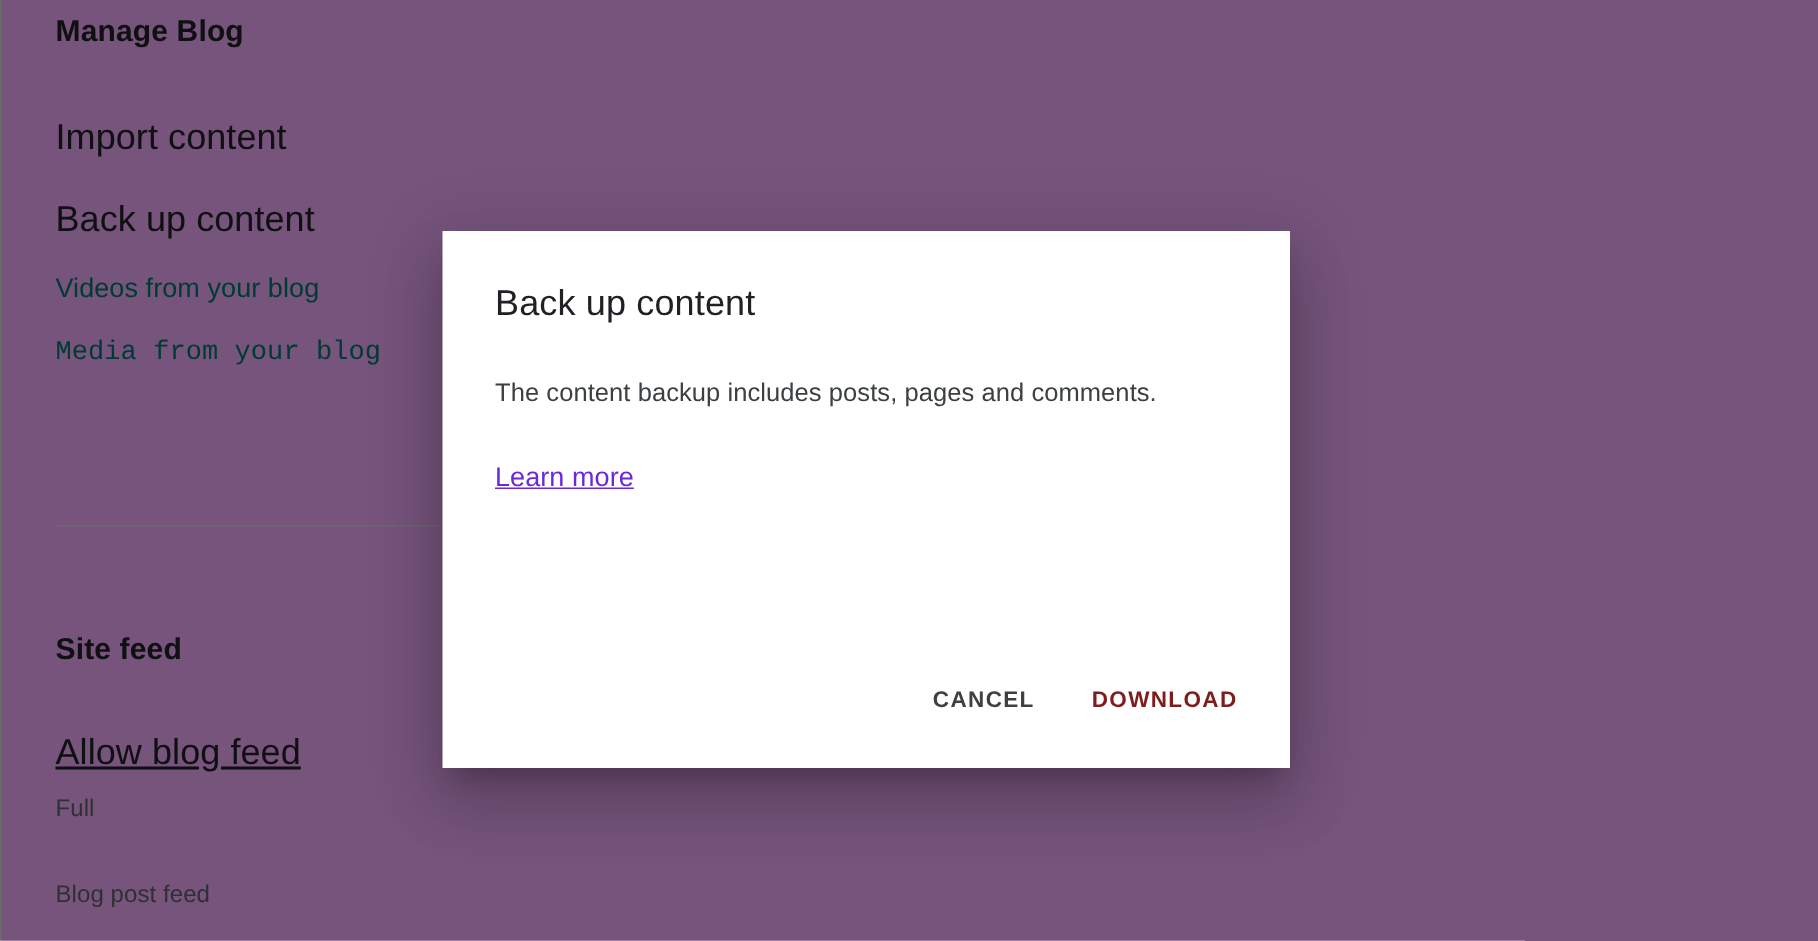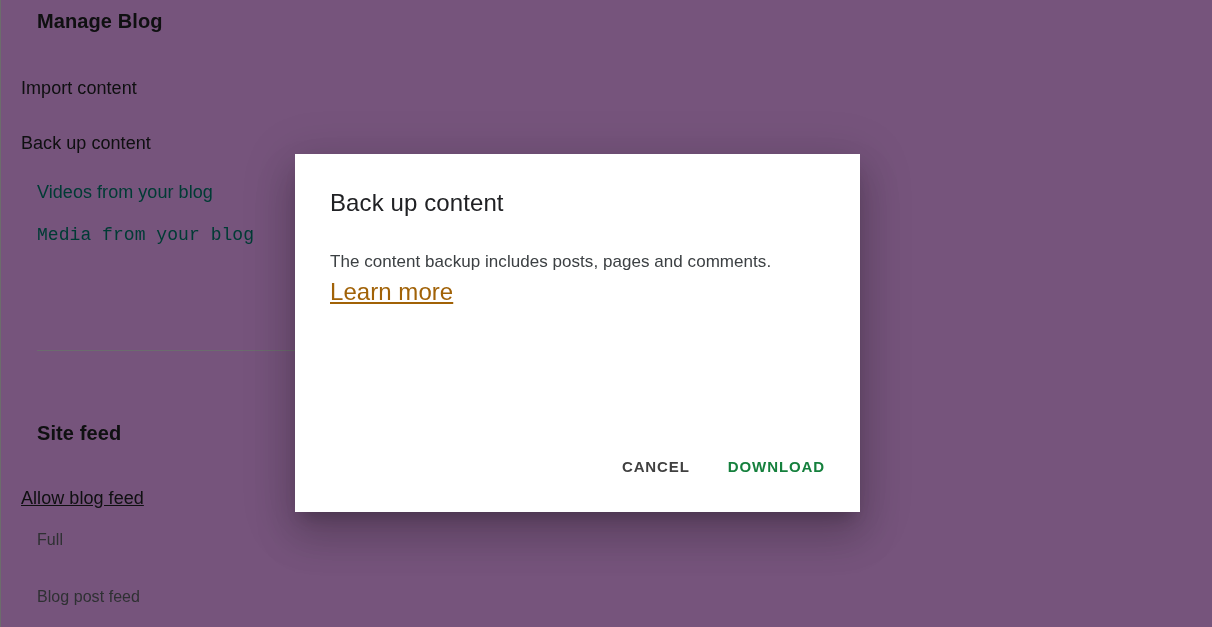--- a/index.html
+++ b/index.html
@@ -35,22 +35,22 @@
     position: absolute;
     left: 36px;
     font-size: 20px;
     font-weight: bold;
     color: #202124;
     letter-spacing: 0.1px;
     white-space: nowrap;
   }
   .row-primary {
     position: absolute;
-    left: 20px;
-    font-size: 18px;
+    left: 36px;
+    font-size: 24px;
     color: #202124;
     white-space: nowrap;
     letter-spacing: 0.05px;
   }
   .row-link {
     position: absolute;
     left: 36px;
     font-size: 18px;
     color: #00796b;
     white-space: nowrap;
@@ -121,23 +121,23 @@
     left: 35px;
     top: 98px;
     font-size: 17px;
     color: #3c4043;
     letter-spacing: 0.05px;
     white-space: nowrap;
   }
   #dialog-learn-more {
     position: absolute;
     left: 35px;
-    top: 124px;
-    font-size: 24px;
-    color: #a16207;
+    top: 154px;
+    font-size: 18px;
+    color: #6d28d9;
     letter-spacing: 0.05px;
     cursor: pointer;
     white-space: nowrap;
   }
   #dialog-actions {
     position: absolute;
     right: 21px;
     bottom: 28px;
     display: flex;
     align-items: center;
@@ -149,21 +149,21 @@
     font-family: "Liberation Sans", sans-serif;
     font-size: 15px;
     font-weight: bold;
     letter-spacing: 0.9px;
     padding: 9px 14px;
     cursor: pointer;
     border-radius: 4px;
     white-space: nowrap;
   }
   #btn-cancel { color: #404040; }
-  #btn-download { color: #15803d; }
+  #btn-download { color: #7f1d1d; }
 </style>
 </head>
 <body>
 
 <div id="page-root">
 
   <div class="settings-column">
 
     <div class="section-title" id="title-manage-blog">Manage Blog</div>
 

